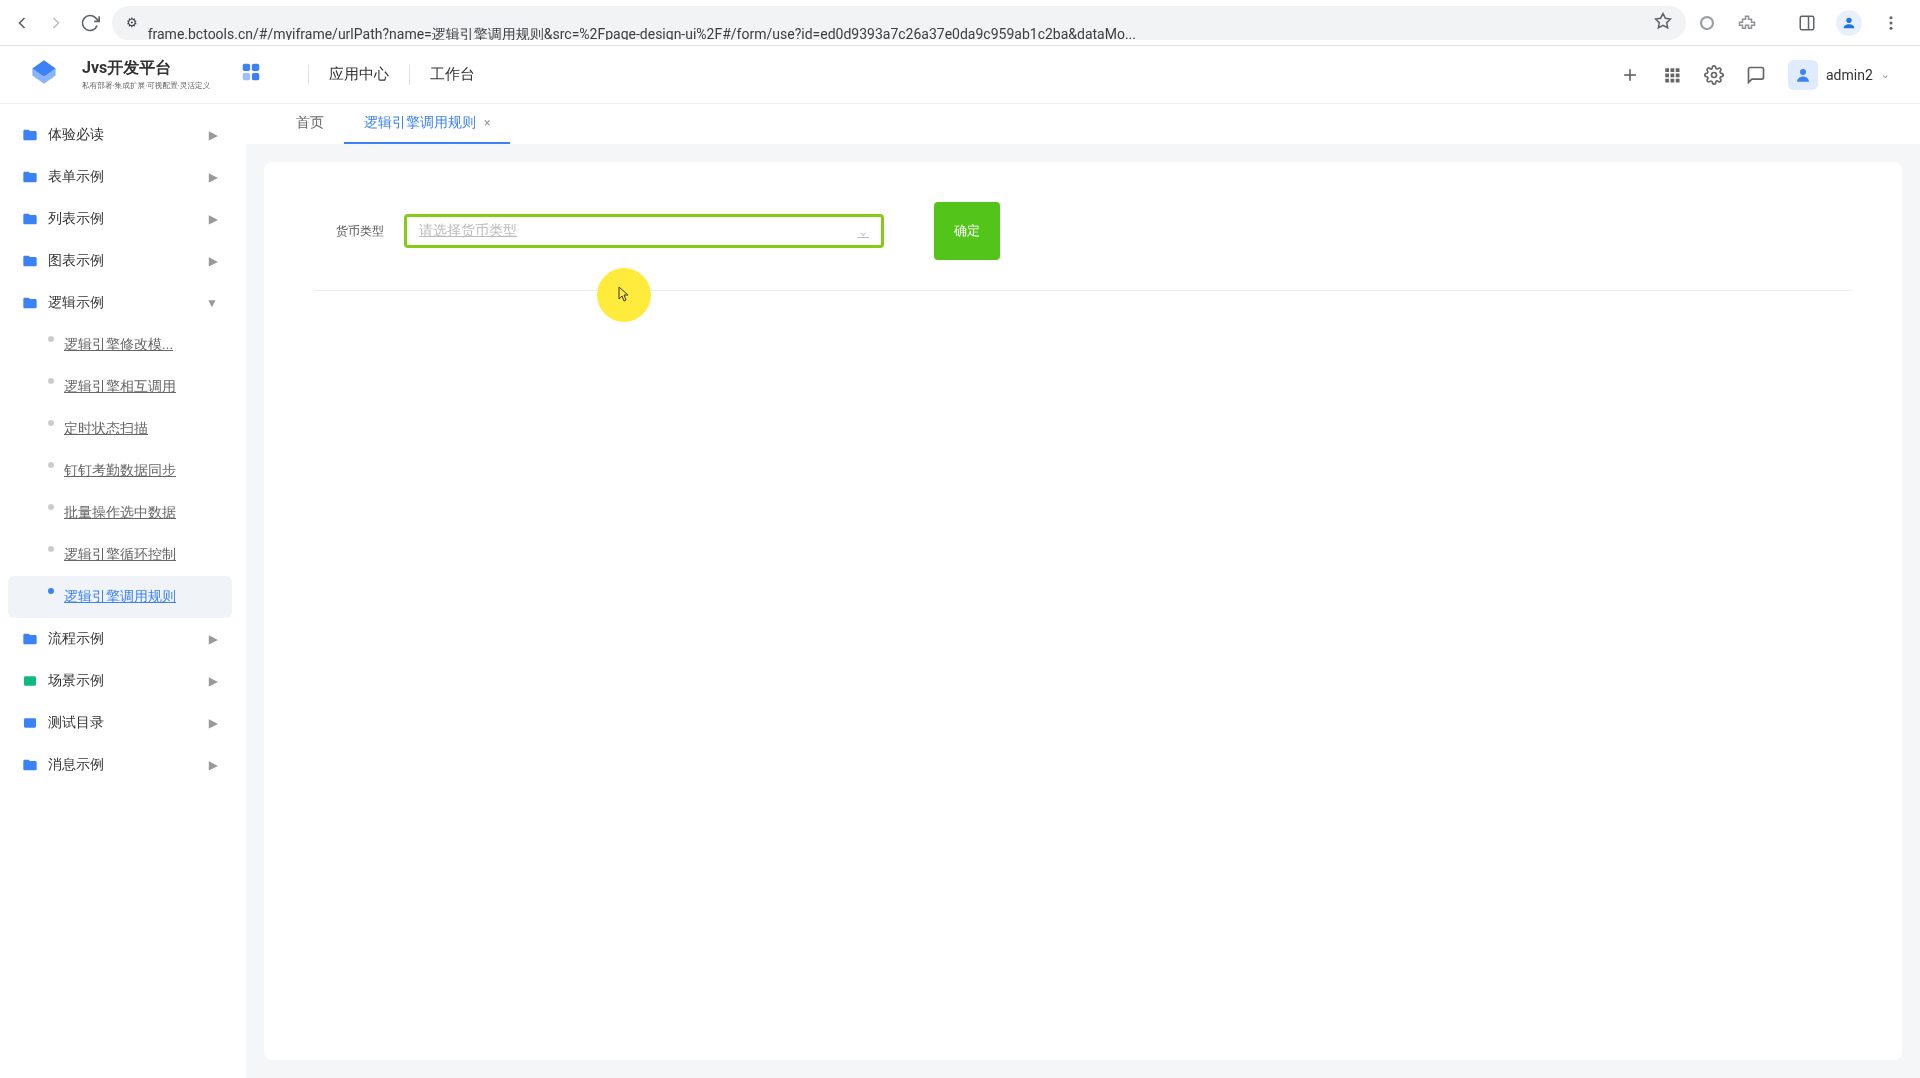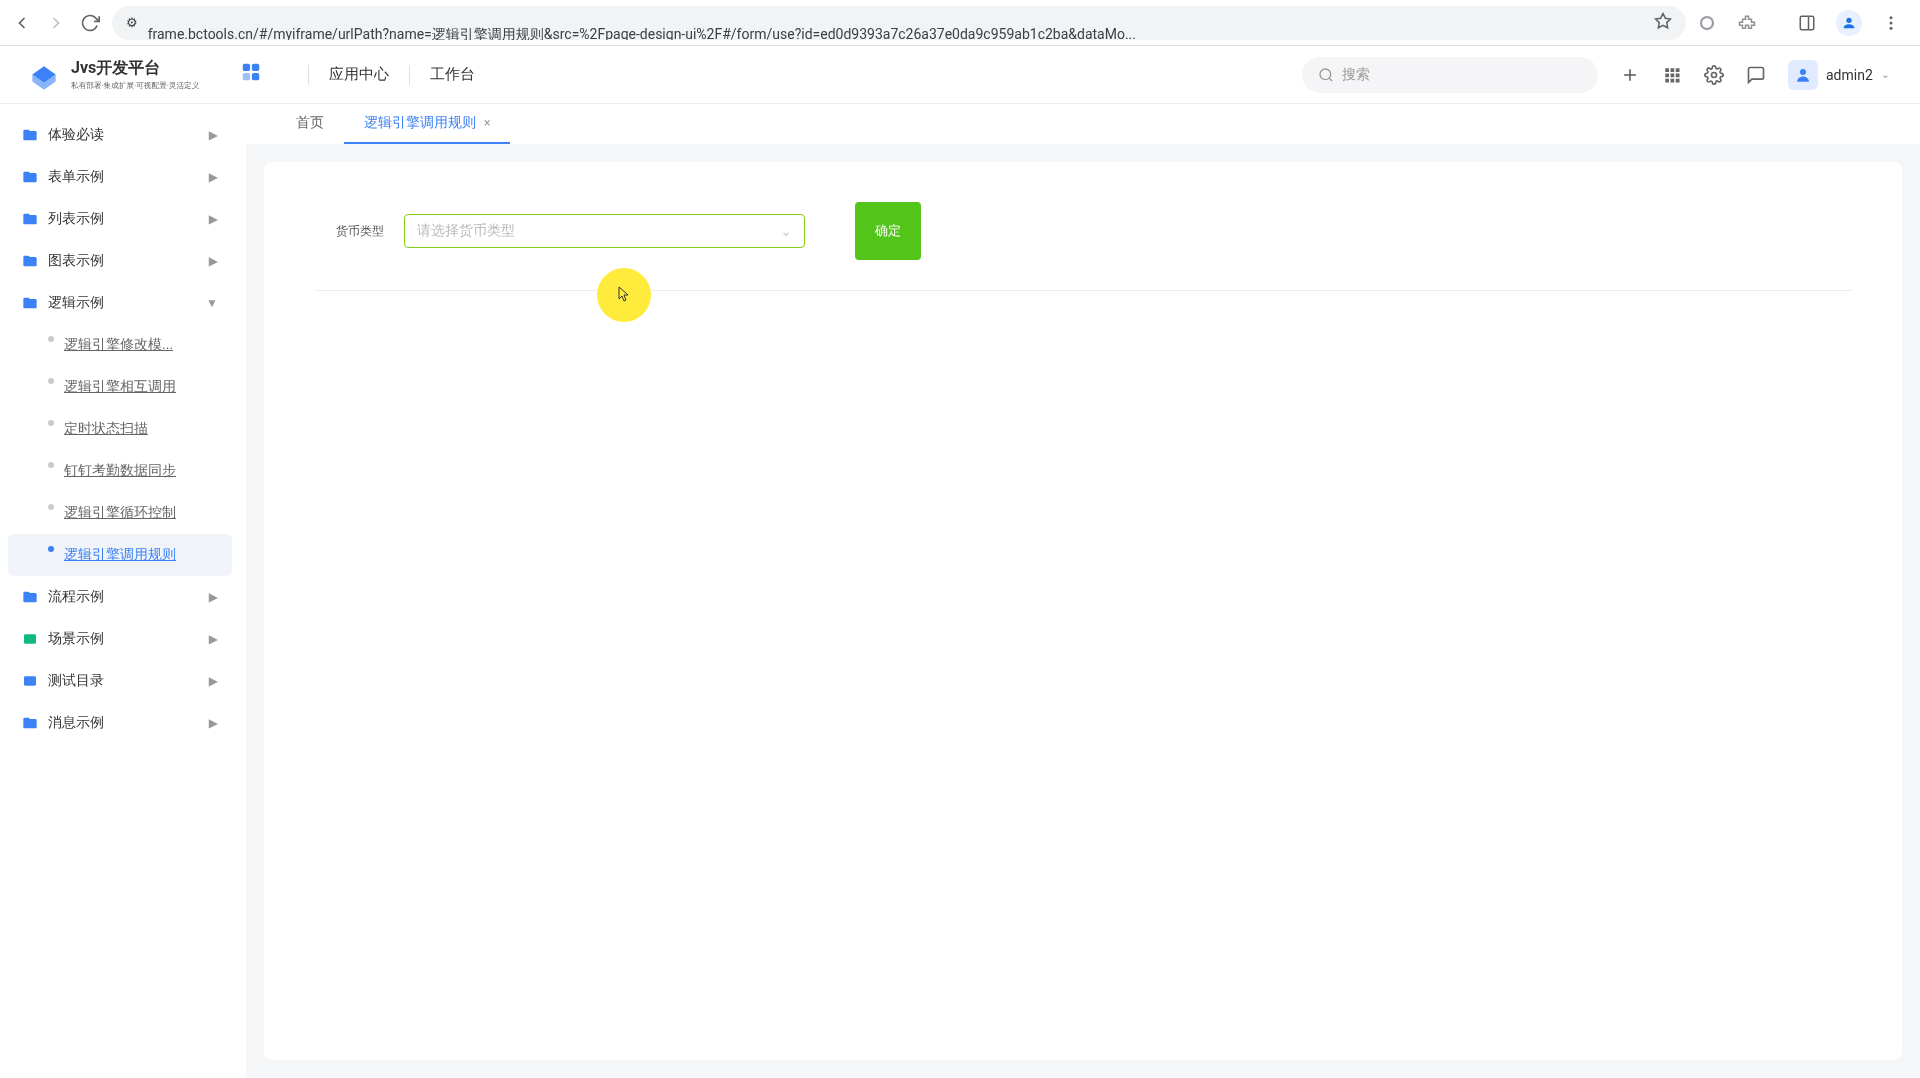--- a/index.html
+++ b/index.html
@@ -81,22 +81,22 @@
     .top-header {
       height: 58px;
       display: flex;
       align-items: center;
       padding: 0 30px;
       border-bottom: 1px solid #eee;
       background: #fff;
     }
     .logo-area {
       display: flex;
-      align-items: flex-end;
-      gap: 13px;
+      align-items: flex-start;
+      gap: 24px;
       width: 210px;
     }
     .logo-icon {
       width: 28px;
       height: 28px;
       color: #3b82f6;
     }
     .logo-text {
       display: flex;
       flex-direction: column;
@@ -290,31 +290,32 @@
       gap: 20px;
       margin-bottom: 20px;
     }
     .form-label {
       width: 70px;
       font-size: 12px;
       color: #555;
       text-align: right;
     }
     .select-input {
-      width: 401px;
+      width: 480px;
       height: 34px;
-      border: 1px solid #84cc16;
+      border: 3px solid #84cc16;
       border-radius: 4px;
       display: flex;
       align-items: center;
       padding: 0 12px;
       justify-content: space-between;
       color: #bbb;
       font-size: 14px;
       cursor: pointer;
+      text-decoration: underline;
     }
     .text-input {
       width: 480px;
       height: 34px;
       border: 1px solid #e0e0e0;
       border-radius: 4px;
       background: #fafafa;
       padding: 0 12px;
       font-size: 14px;
     }
@@ -416,27 +417,20 @@
           <rect x="3" y="13" width="8" height="8" rx="2" opacity="0.5"></rect>
           <rect x="13" y="13" width="8" height="8" rx="2"></rect>
         </svg>
     </span>
     <div class="nav-divider"></div>
     <span class="nav-link">应用中心</span>
     <div class="nav-divider"></div>
     <span class="nav-link">工作台</span>
   </div>
   <div class="header-right">
-    <div class="search-box">
-      <svg width="16" height="16" viewBox="0 0 24 24" fill="none" stroke="#999" stroke-width="2">
-          <circle cx="11" cy="11" r="8"></circle>
-          <line x1="21" y1="21" x2="16.65" y2="16.65"></line>
-        </svg>
-      <span>搜索</span>
-    </div>
     <div class="header-icon">
       <svg width="20" height="20" viewBox="0 0 24 24" fill="none" stroke="#666" stroke-width="2">
           <line x1="12" y1="5" x2="12" y2="19"></line>
           <line x1="5" y1="12" x2="19" y2="12"></line>
         </svg>
     </div>
     <div class="header-icon">
       <svg width="18" height="18" viewBox="0 0 24 24" fill="#666">
           <rect x="3" y="3" width="5" height="5"></rect>
           <rect x="10" y="3" width="5" height="5"></rect>
@@ -533,20 +527,24 @@
     <div class="sidebar-subitem">
       <span class="dot"></span>
       <span>定时状态扫描</span>
     </div>
     <div class="sidebar-subitem">
       <span class="dot"></span>
       <span>钉钉考勤数据同步</span>
     </div>
     <div class="sidebar-subitem">
       <span class="dot"></span>
+      <span>批量操作选中数据</span>
+    </div>
+    <div class="sidebar-subitem">
+      <span class="dot"></span>
       <span>逻辑引擎循环控制</span>
     </div>
     <div class="sidebar-subitem active">
       <span class="dot"></span>
       <span>逻辑引擎调用规则</span>
     </div>
 
     <div class="sidebar-item">
       <span class="sidebar-icon folder-blue">
           <svg width="16" height="16" viewBox="0 0 24 24" fill="currentColor">

